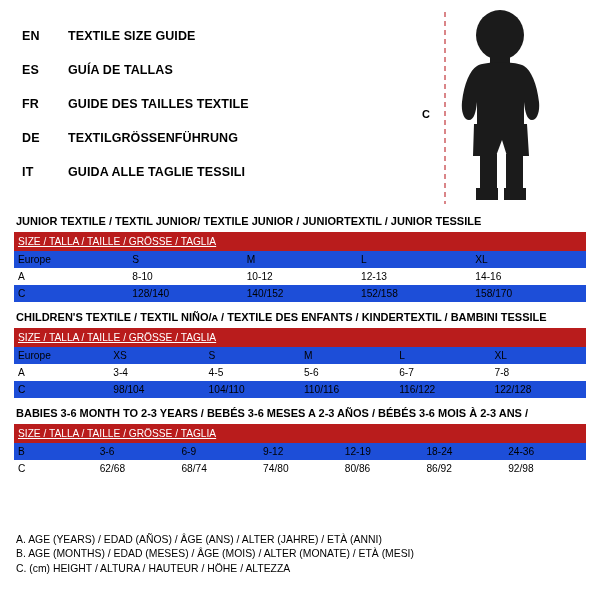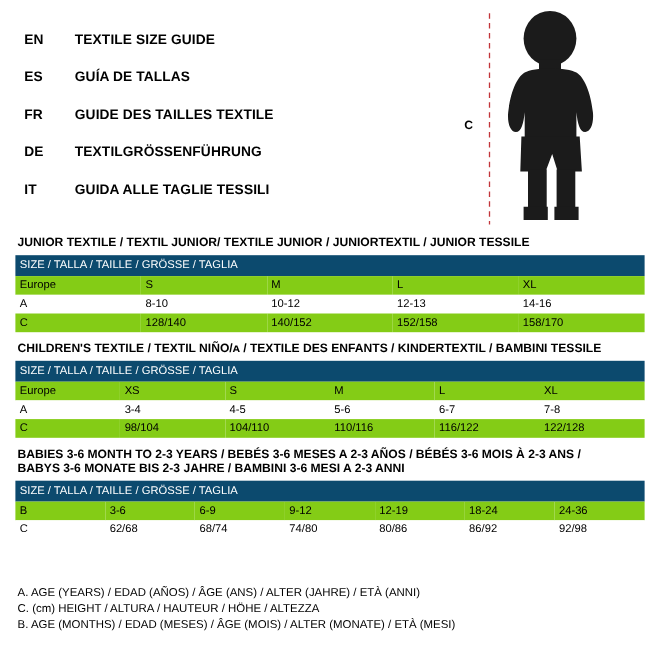--- a/index.html
+++ b/index.html
@@ -92,28 +92,29 @@
     width: 100%;
     table-layout: fixed;
   }
   table.size-table td {
     font-size: 10.2px;
     padding: 2px 0 2px 4px;
     line-height: 13px;
     vertical-align: middle;
   }
   tr.hdr td {
-    background: #0c4a6e;
+    background: #b91c1c;
     color: #ffffff;
     font-weight: normal;
     font-size: 10.2px;
     padding: 3px 0 3px 4px;
+    text-decoration: underline;
   }
   tr.shade td {
-    background: #84cc16;
+    background: #1d4ed8;
   }
   tr.plain td {
     background: #ffffff;
   }
   td.label-col {
     width: 88px;
   }
 
   
   .legend {
@@ -244,21 +245,20 @@
             <td>116/122</td>
             <td>122/128</td>
           </tr>
         </tbody>
       </table>
     </div>
 
     <div class="section">
       <div class="section-title">
         <span>BABIES 3-6 MONTH TO 2-3 YEARS / BEBÉS 3-6 MESES A 2-3 AÑOS / BÉBÉS 3-6 MOIS À 2-3 ANS /</span>
-        <span class="line2">BABYS 3-6 MONATE BIS 2-3 JAHRE / BAMBINI 3-6 MESI A 2-3 ANNI</span>
       </div>
       <table class="size-table">
         <tbody>
           <tr class="hdr">
             <td class="label-col" colspan="7">SIZE / TALLA / TAILLE / GRÖSSE / TAGLIA</td>
           </tr>
           <tr class="shade">
             <td class="label-col">B</td>
             <td>3-6</td>
             <td>6-9</td>
@@ -277,17 +277,17 @@
             <td>92/98</td>
           </tr>
         </tbody>
       </table>
     </div>
 
   </div>
 
   <div class="legend">
     <div>A. AGE (YEARS) / EDAD (AÑOS) / ÂGE (ANS) / ALTER (JAHRE) / ETÀ (ANNI)</div>
+    <div>B. AGE (MONTHS) / EDAD (MESES) / ÂGE (MOIS) / ALTER (MONATE) / ETÀ (MESI)</div>
     <div>C. (cm) HEIGHT / ALTURA / HAUTEUR / HÖHE / ALTEZZA</div>
-    <div>B. AGE (MONTHS) / EDAD (MESES) / ÂGE (MOIS) / ALTER (MONATE) / ETÀ (MESI)</div>
   </div>
 
 </div>
 
 </body></html>

